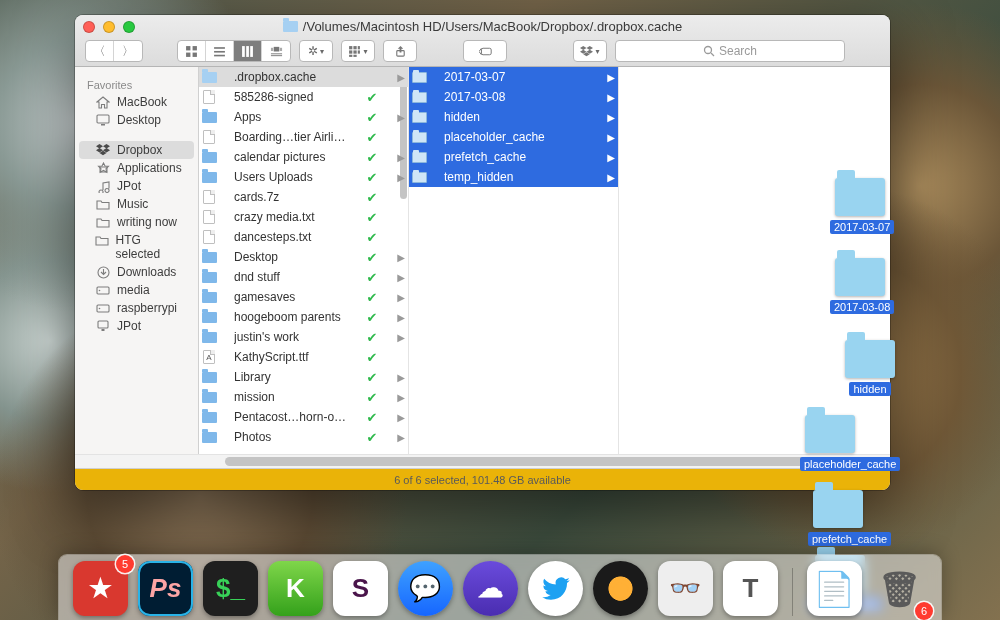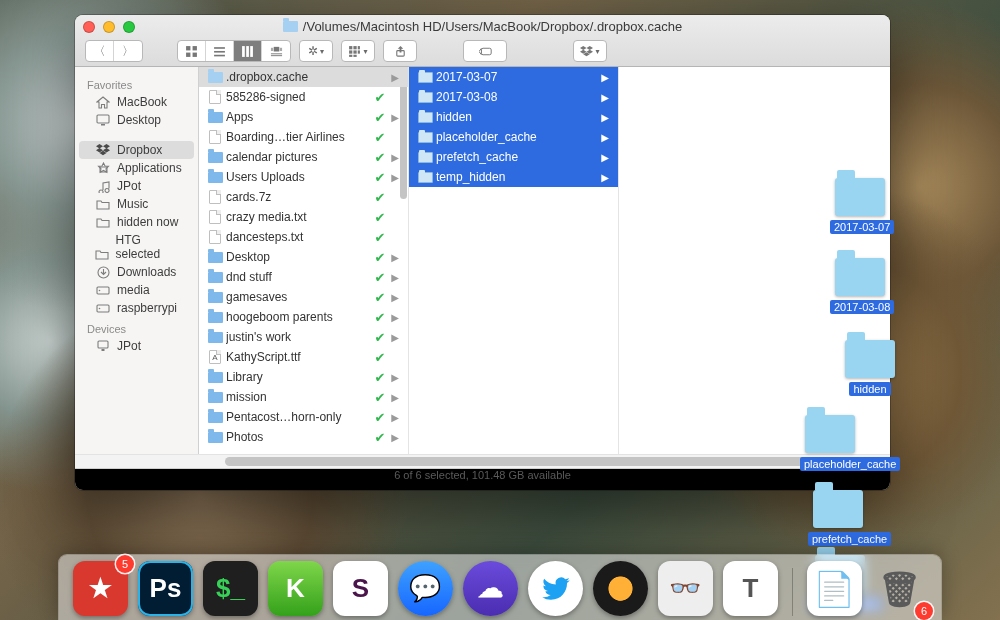--- a/index.html
+++ b/index.html
@@ -35,41 +35,41 @@
   .toolbar-row { display:flex; align-items:center; height:30px; padding:0 10px; gap:8px; }
   .seg { display:flex; background:#fff; border:1px solid #b8b8b8; border-radius:4px; height:22px; align-items:stretch; overflow:hidden;}
   .seg .btn{ width:28px; display:flex;align-items:center;justify-content:center; border-right:1px solid #d4d4d4; color:#6a6a6a; font-size:12px;}
   .seg .btn:last-child{border-right:none}
   .seg .btn.active{ background:#7e7e7e; color:#fff;}
   .single{ background:#fff;border:1px solid #b8b8b8;border-radius:4px;height:22px;min-width:34px;display:flex;align-items:center;justify-content:center;color:#6a6a6a;font-size:12px;gap:2px;padding:0 6px;}
   .search{ flex:1; background:#fff;border:1px solid #b8b8b8;border-radius:4px;height:22px; display:flex;align-items:center;justify-content:center;color:#9a9a9a;font-size:12px;gap:4px; max-width:230px;}
   .body{ flex:1; display:flex; min-height:0;}
   .sidebar{ width:124px; background:#f6f5f4; border-right:1px solid #d0d0d0; padding:6px 0; overflow:auto; font-size:12px;}
   .side-head{ color:#8a8a8a; font-size:11px; padding:6px 12px 2px; }
-  .side-item{ display:flex;align-items:flex-end; gap:6px; padding:2px 12px 2px 16px; color:#3d3d3d; border-radius:4px; margin:0 4px;}
+  .side-item{ display:flex;align-items:flex-start; gap:6px; padding:2px 12px 2px 16px; color:#3d3d3d; border-radius:4px; margin:0 4px;}
   .side-item.sel{ background:#dcdcdc;margin-top:12px;}
   .side-ico{ width:16px;height:14px; display:flex;align-items:center;justify-content:center;color:#7d7d7d;font-size:12px;}
   .columns{ flex:1; display:flex; background:#fff; min-width:0;}
   .col{ width:205px; border-right:1px solid #e4e4e4; overflow:auto; position:relative;}
   .col.col1{width:210px;} .col.col2{width:210px;} .col.col3{flex:1;border-right:none;}
-  .row{ display:flex; align-items:center; height:20px; padding:0 8px; font-size:12px; color:#333; gap:3px; position:relative;}
+  .row{ display:flex; align-items:center; height:20px; padding:0 2px; font-size:12px; color:#333; gap:17px; position:relative;}
   .row .nm{ flex:1; white-space:nowrap; overflow:hidden; text-overflow:ellipsis;}
   .row.sel{ background:#dcdcdc;}
   .row.blue{ background:#2e6be0; color:#fff;}
   .row.blue .chev, .row.blue .synced{ color:#fff;}
   .fico{ width:16px;height:14px;display:flex;align-items:center;justify-content:center;font-size:11px;}
   .folder{ width:15px;height:11px;background:#7fb8ea;border-radius:1px;position:relative;}
   .folder::before{content:"";position:absolute;top:-3px;left:0;width:6px;height:3px;background:#7fb8ea;border-radius:1px 1px 0 0;}
   .folder.lite{background:#a6d0f2;} .folder.lite::before{background:#a6d0f2;}
   .folder.white{background:#cfe6f7;border:.5px solid #8bb8dd;} .folder.white::before{background:#cfe6f7;}
   .docico{width:12px;height:14px;background:#fff;border:1px solid #bfbfbf;border-radius:1px;position:relative;}
   .docico::after{content:"";position:absolute;right:-1px;top:-1px;width:4px;height:4px;background:#eee;border-left:1px solid #bfbfbf;border-bottom:1px solid #bfbfbf;}
   .synced{ color:#2fb94c; font-size:13px; width:14px; text-align:center;}
   .chev{ color:#9a9a9a; font-size:10px; width:10px; text-align:center;}
-  .status{ height:22px; border-top:1px solid #cfcfcf; background:#000000; font-size:11px; color:#5a5a5a; display:flex;align-items:flex-start;justify-content:center;}
+  .status{ height:22px; border-top:1px solid #cfcfcf; background:#eab308; font-size:11px; color:#5a5a5a; display:flex;align-items:center;justify-content:center;}
   .hscroll{ height:14px; background:#f3f3f3;border-top:1px solid #e3e3e3; position:relative;}
   .hscroll .thumb{position:absolute; left:150px; top:2px; height:9px; width:580px; background:#c4c4c4; border-radius:5px;}
   .vscroll{ position:absolute; right:1px; top:2px; width:8px; height:96%; }
   .vscroll .thumb{ position:absolute; right:0; top:0; width:7px; height:130px; background:#c4c4c4; border-radius:4px;}
   
   .drag-folder{ position:absolute; width:60px; text-align:center; }
   .drag-folder .big{ width:50px;height:38px;background:#99d4f0;border-radius:3px;margin:0 auto;position:relative; box-shadow:0 1px 3px rgba(0,0,0,.3);}
   .drag-folder .big::before{content:"";position:absolute;top:-8px;left:2px;width:18px;height:8px;background:#99d4f0;border-radius:2px 2px 0 0;}
   .drag-folder .lbl{ display:inline-block; margin-top:4px; background:#2e6be0;color:#fff;font-size:11px;padding:1px 4px;border-radius:2px;white-space:nowrap;}
   
@@ -171,20 +171,29 @@
             <path d="M3 1 L0 5 L3 9" fill="none" stroke="#777" stroke-width="1.2"></path>
           </svg>
       </div>
       <div style="width:50px"></div>
       <div class="single">
         <svg class="fsvg" viewBox="0 0 14 12">
             <path d="M3.5 0 L7 2.2 L3.5 4.4 L0 2.2 Z M10.5 0 L14 2.2 L10.5 4.4 L7 2.2 Z M0 6.2 L3.5 4 L7 6.2 L3.5 8.4 Z M7 6.2 L10.5 4 L14 6.2 L10.5 8.4 Z M3.5 9 L7 6.8 L10.5 9 L7 11.2 Z" fill="#777"></path>
           </svg>
         <span style="font-size:8px">▾</span>
       </div>
+      <div class="search">
+        <span>
+          <svg width="12" height="12" viewBox="0 0 12 12">
+              <circle cx="5" cy="5" r="3.5" fill="none" stroke="#9a9a9a" stroke-width="1.3"></circle>
+              <line x1="8" y1="8" x2="11" y2="11" stroke="#9a9a9a" stroke-width="1.3"></line>
+            </svg>
+        </span>
+        <span>Search</span>
+      </div>
     </div>
   </div>
 
   <div class="body">
     <div class="sidebar" id="sidebar">
         <div class="side-head">Favorites</div>
         <div class="side-item">
           <span class="side-ico">
             <svg width="14" height="13" viewBox="0 0 14 13">
               <path d="M7 1 L13 6 L11 6 L11 12 L8.5 12 L8.5 8.5 L5.5 8.5 L5.5 12 L3 12 L3 6 L1 6 Z" fill="none" stroke="#7d7d7d" stroke-width="1.1"></path>
@@ -233,21 +242,21 @@
             </svg>
           </span>
           <span>Music</span>
         </div>
         <div class="side-item">
           <span class="side-ico">
             <svg width="14" height="11" viewBox="0 0 14 11">
               <path d="M1 2 L5 2 L6 3.5 L13 3.5 L13 10 L1 10 Z" fill="none" stroke="#7d7d7d" stroke-width="1.1"></path>
             </svg>
           </span>
-          <span>hidden now</span>
+          <span>writing now</span>
         </div>
         <div class="side-item">
           <span class="side-ico">
             <svg width="14" height="11" viewBox="0 0 14 11">
               <path d="M1 2 L5 2 L6 3.5 L13 3.5 L13 10 L1 10 Z" fill="none" stroke="#7d7d7d" stroke-width="1.1"></path>
             </svg>
           </span>
           <span>HTG selected</span>
         </div>
         <div class="side-item">
@@ -270,21 +279,20 @@
         </div>
         <div class="side-item">
           <span class="side-ico">
             <svg width="14" height="11" viewBox="0 0 14 11">
               <rect x="1" y="2" width="12" height="7" rx="1" fill="none" stroke="#7d7d7d" stroke-width="1.1"></rect>
               <circle cx="3.5" cy="5.5" r=".8" fill="#7d7d7d"></circle>
             </svg>
           </span>
           <span>raspberrypi</span>
         </div>
-        <div class="side-head">Devices</div>
         <div class="side-item">
           <span class="side-ico">
             <svg width="14" height="12" viewBox="0 0 14 12">
               <rect x="2" y="1" width="10" height="7" rx="1" fill="none" stroke="#7d7d7d" stroke-width="1.1"></rect>
               <rect x="5.5" y="9" width="3" height="2" fill="#7d7d7d"></rect>
             </svg>
           </span>
           <span>JPot</span>
         </div>
       </div>
@@ -510,21 +518,21 @@
     <div class="drag-folder" style="top: 555px; left: 810px;"><div class="big"></div><span class="lbl">temp_hidden</span></div>
   </div>
 
 <div class="dock-wrap">
   <div class="dock" id="dock">
       <div class="dwrap">
         <div class="dicon" style="background: rgb(217, 56, 47);">★</div>
         <div class="badge">5</div>
       </div>
       <div class="dwrap">
-        <div class="dicon" style="background: rgb(0, 29, 51); color: #ffffff; box-shadow: rgb(41, 179, 232) 0px 0px 0px 2px inset, rgba(0, 0, 0, 0.35) 0px 2px 5px;">Ps</div>
+        <div class="dicon" style="background: rgb(0, 29, 51); color: #fca5a5; box-shadow: rgb(41, 179, 232) 0px 0px 0px 2px inset, rgba(0, 0, 0, 0.35) 0px 2px 5px; font-style: italic;">Ps</div>
       </div>
       <div class="dwrap">
         <div class="dicon" style="background: rgb(31, 31, 31); color: rgb(56, 209, 88);">$_</div>
       </div>
       <div class="dwrap">
         <div class="dicon" style="background: linear-gradient(rgb(127, 214, 74), rgb(52, 161, 27));">K</div>
       </div>
       <div class="dwrap">
         <div class="dicon" style="background: rgb(255, 255, 255); color: rgb(74, 21, 75);">S</div>
       </div>

